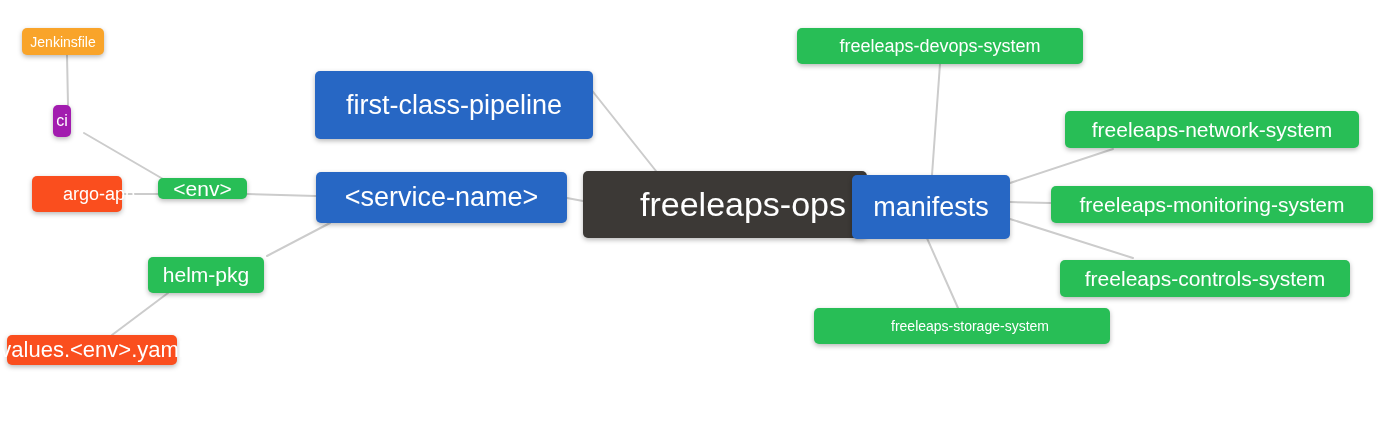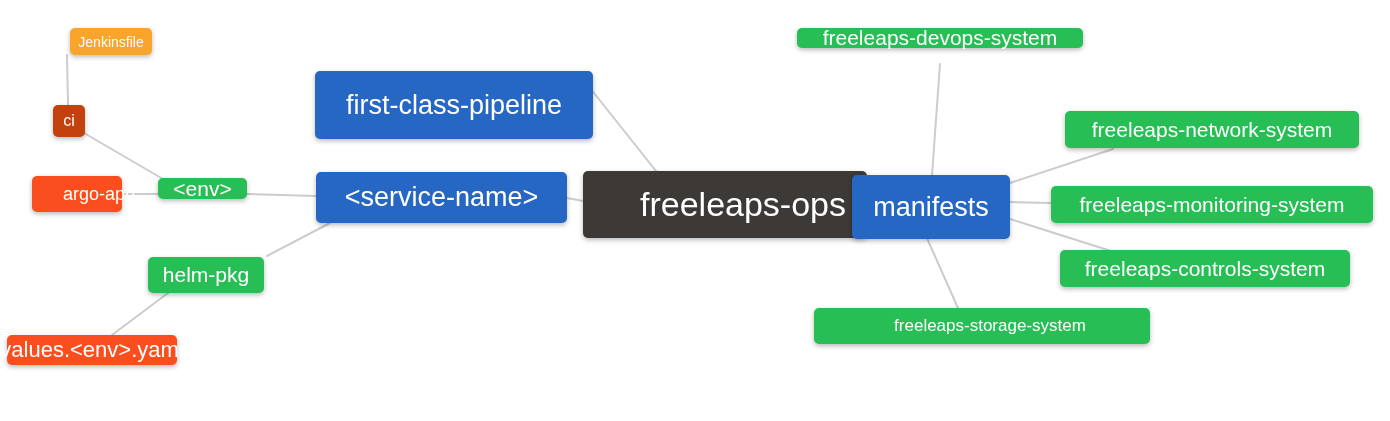--- a/index.html
+++ b/index.html
@@ -74,41 +74,41 @@
       </div>
       <div class="node" style="left: 852px; top: 175px; width: 158px; height: 64px; background: rgb(39, 103, 196); color: rgb(255, 255, 255); font-size: 27px;">
         <span>manifests</span>
       </div>
       <div class="node" style="left: 158px; top: 178px; width: 89px; height: 21px; background: rgb(40, 190, 86); color: rgb(255, 255, 255); font-size: 21px;">
         <span>&lt;env&gt;</span>
       </div>
       <div class="node" style="left: 148px; top: 257px; width: 116px; height: 36px; background: rgb(40, 190, 86); color: rgb(255, 255, 255); font-size: 21px;">
         <span>helm-pkg</span>
       </div>
-      <div class="node" style="left: 22px; top: 28px; width: 82px; height: 27px; background: rgb(249, 164, 42); color: rgb(255, 255, 255); font-size: 14px; margin-left: 48px;">
+      <div class="node" style="left: 22px; top: 28px; width: 82px; height: 27px; background: rgb(249, 164, 42); color: rgb(255, 255, 255); font-size: 14px;">
         <span>Jenkinsfile</span>
       </div>
-      <div class="node" style="left: 53px; top: 105px; width: 32px; height: 32px; background: #c2410c; color: rgb(255, 255, 255); font-size: 16px;">
+      <div class="node" style="left: 53px; top: 105px; width: 18px; height: 32px; background: #a21caf; color: rgb(255, 255, 255); font-size: 16px;">
         <span>ci</span>
       </div>
       <div class="node" style="left: 32px; top: 176px; width: 90px; height: 36px; background: rgb(250, 78, 30); color: rgb(255, 255, 255); font-size: 18px; padding-left: 44px;">
         <span>argo-app</span>
       </div>
       <div class="node" style="left: 7px; top: 335px; width: 170px; height: 30px; background: rgb(250, 78, 30); color: rgb(255, 255, 255); font-size: 22px;">
         <span>values.&lt;env&gt;.yaml</span>
       </div>
-      <div class="node" style="left: 797px; top: 28px; width: 286px; height: 20px; background: rgb(40, 190, 86); color: rgb(255, 255, 255); font-size: 21px;">
+      <div class="node" style="left: 797px; top: 28px; width: 286px; height: 36px; background: rgb(40, 190, 86); color: rgb(255, 255, 255); font-size: 18px;">
         <span>freeleaps-devops-system</span>
       </div>
       <div class="node" style="left: 1053px; top: 111px; width: 294px; height: 37px; background: rgb(40, 190, 86); color: rgb(255, 255, 255); font-size: 21px; margin-left: 12px;">
         <span>freeleaps-network-system</span>
       </div>
       <div class="node" style="left: 1051px; top: 186px; width: 322px; height: 37px; background: rgb(40, 190, 86); color: rgb(255, 255, 255); font-size: 21px;">
         <span>freeleaps-monitoring-system</span>
       </div>
-      <div class="node" style="left: 1060px; top: 250px; width: 290px; height: 37px; background: rgb(40, 190, 86); color: rgb(255, 255, 255); font-size: 21px;">
+      <div class="node" style="left: 1060px; top: 260px; width: 290px; height: 37px; background: rgb(40, 190, 86); color: rgb(255, 255, 255); font-size: 21px;">
         <span>freeleaps-controls-system</span>
       </div>
-      <div class="node" style="left: 814px; top: 308px; width: 336px; height: 36px; background: rgb(40, 190, 86); color: rgb(255, 255, 255); font-size: 17px; padding-left: 16px;">
+      <div class="node" style="left: 814px; top: 308px; width: 296px; height: 36px; background: rgb(40, 190, 86); color: rgb(255, 255, 255); font-size: 14px; padding-left: 16px;">
         <span>freeleaps-storage-system</span>
       </div>
     </div>
 </div>
 
 </body></html>

